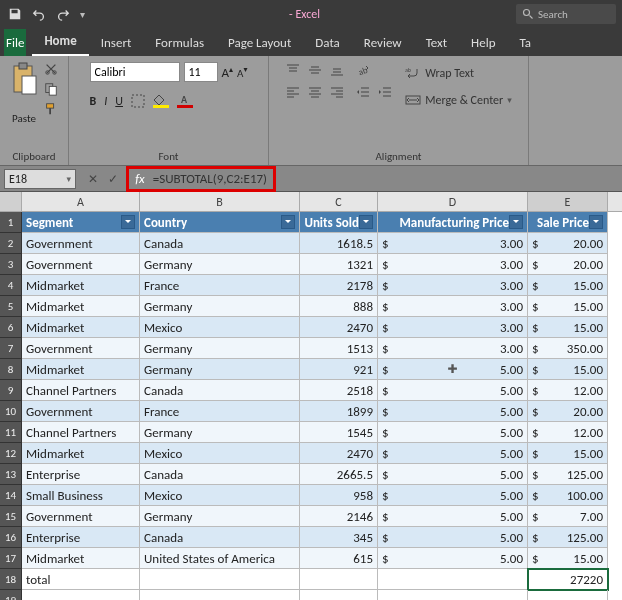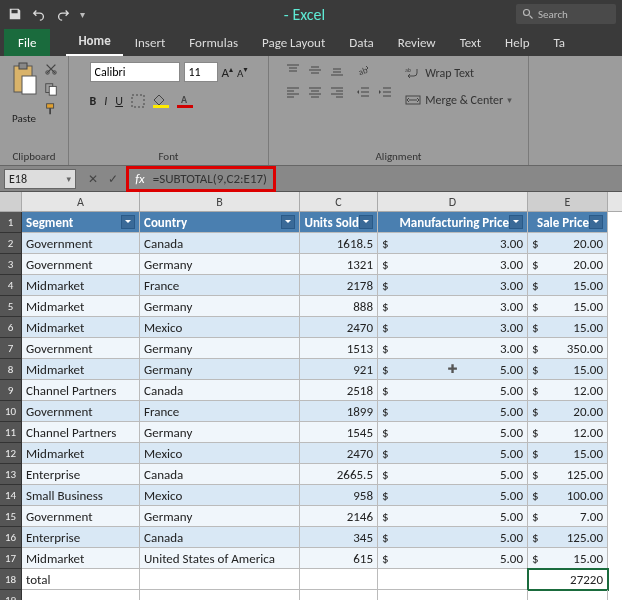--- a/index.html
+++ b/index.html
@@ -2,27 +2,27 @@
 <html><head>
 <meta charset="utf-8">
 <style>
 * { box-sizing: border-box; margin: 0; padding: 0; font-family: "Segoe UI", Calibri, sans-serif; }
 body { width: 622px; height: 600px; background: #fff; overflow: hidden; font-size: 12px; color: #222; }
 
 
 .titlebar { height: 28px; background: #3a3a3a; display: flex; align-items: center; color: #ddd; }
 .qat { display: flex; align-items: center; gap: 10px; padding: 0 8px; }
 .qat svg { width: 14px; height: 14px; }
-.title-center { flex: 1; text-align: center; font-size: 16px; color: #5eead4; }
+.title-center { flex: 1; text-align: center; font-size: 12px; color: #f9a8d4; }
 .search { display: flex; align-items: center; background: #4a4a4a; height: 20px; width: 100px; margin-right: 6px; border-radius: 2px; padding: 0 6px; gap: 4px; color: #bbb; font-size: 11px; }
 
 
 .tabs { height: 28px; background: #3a3a3a; display: flex; align-items: flex-end; padding: 0 4px; gap: 0; color: #ddd; font-size: 13px; }
 .tab { padding: 6px 12px; cursor: pointer; }
-.tab.file { background: #1a6b3d; color: #fff; margin-right: 16px; padding: 6px 14px; }
+.tab.file { background: #1a6b3d; color: #fff; margin-right: 6px; padding: 6px 2px; }
 .tab.active { border-bottom: 2px solid #fff; font-weight: 600; }
 
 
 .ribbon { height: 110px; background: #9c9c9c; display: flex; border-bottom: 1px solid #666; }
 .group { border-right: 1px solid #7a7a7a; padding: 6px 10px 2px; display: flex; flex-direction: column; justify-content: space-between; align-items: center; }
 .group-label { text-align: center; font-size: 11px; color: #333; padding-top: 2px; }
 .group-body { flex: 1; display: flex; align-items: flex-start; gap: 6px; }
 .clipboard .big { display: flex; flex-direction: column; align-items: center; gap: 16px; }
 .mini-col { display: flex; flex-direction: column; gap: 6px; }
 .font-top { display: flex; align-items: center; gap: 4px; }

